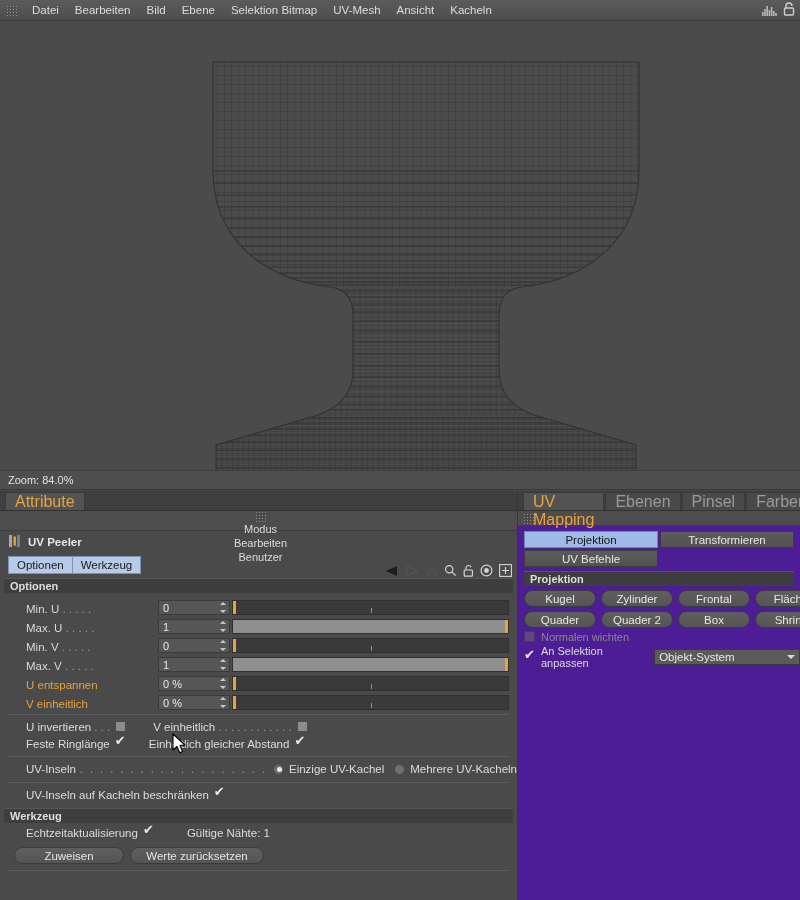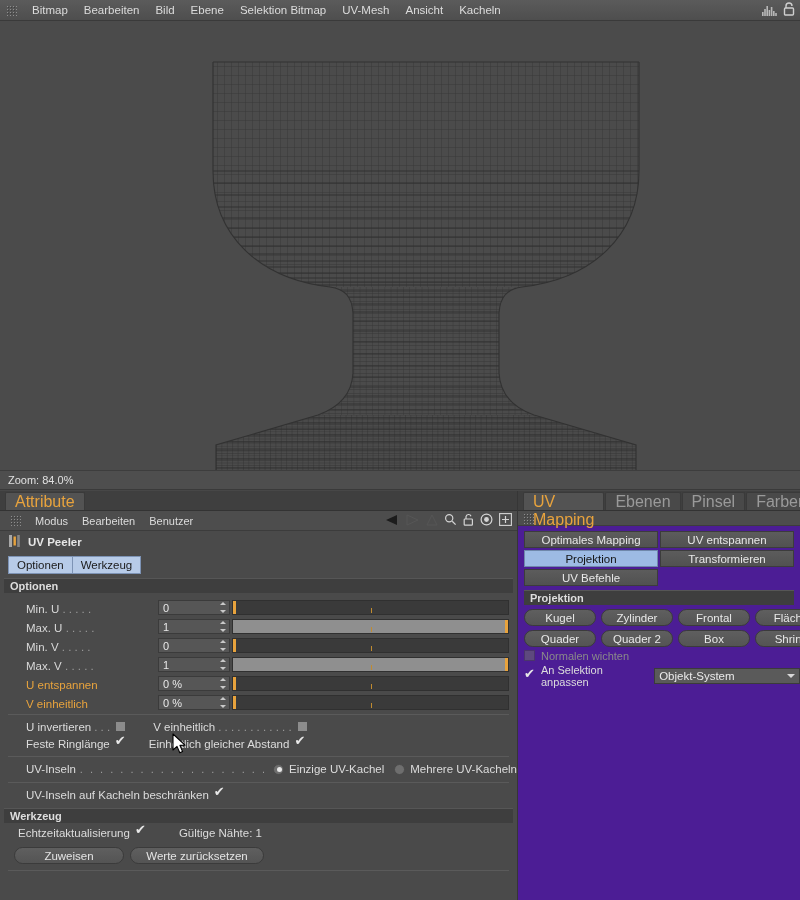--- a/index.html
+++ b/index.html
@@ -80,20 +80,21 @@
     border: 1px solid #3a3a3a; border-bottom: none;
     border-radius: 2px 2px 0 0;
     margin-right: 1px; cursor: default;
   }
   .tab.active { color: #e8a33d; background: #535353; }
 
   .toolrow {
     height: 20px; display: flex; align-items: center;
     background: #4d4d4d; border-bottom: 1px solid #3c3c3c;
     padding-left: 4px;
+    flex-direction: column;
   }
   .toolrow .menuitem { font-size: 11px; padding: 1px 7px; }
   .tool-icons { margin-left: auto; display: flex; align-items: center; gap: 6px; padding-right: 5px; }
 
   .objrow {
     height: 21px; display: flex; align-items: center; padding-left: 8px;
     background: #4a4a4a; gap: 7px;
   }
   .objrow .label { font-size: 11.5px; color: #e6e6e6; font-weight: bold; }
 
@@ -214,21 +215,21 @@
   
   .cursor { position: absolute; pointer-events: none; z-index: 50; }
 </style>
 </head>
 <body>
 
 <div id="app">
 
   <div class="menubar">
     <div class="grip"></div>
-    <div class="menuitem">Bitmap</div>
+    <div class="menuitem">Datei</div>
     <div class="menuitem">Bearbeiten</div>
     <div class="menuitem">Bild</div>
     <div class="menuitem">Ebene</div>
     <div class="menuitem">Selektion Bitmap</div>
     <div class="menuitem">UV-Mesh</div>
     <div class="menuitem">Ansicht</div>
     <div class="menuitem">Kacheln</div>
     <div class="menubar-right">
       <span class="ico">
         <svg width="17" height="13" viewBox="0 0 17 13">
@@ -595,21 +596,21 @@
 
     <div class="divline"></div>
 
     <div style="display:flex; align-items:center; height:17px; padding-left:26px; font-size:11.5px">
       <span class="lbl">UV-Inseln auf Kacheln beschränken</span>
       <span class="cb checked"></span>
     </div>
 
     <div class="sectionhdr" style="margin-top:5px">Werkzeug</div>
 
-    <div style="display:flex; align-items:center; height:19px; padding-left:18px; font-size:11.5px">
+    <div style="display:flex; align-items:center; height:19px; padding-left:26px; font-size:11.5px">
       <span class="lbl">Echtzeitaktualisierung</span>
       <span class="cb checked"></span>
       <span style="width:28px"></span>
       <span class="lbl">Gültige Nähte: 1</span>
     </div>
 
     <div class="pillrow">
       <div class="pill" style="width:110px">Zuweisen</div>
       <div class="pill" style="width:134px">Werte zurücksetzen</div>
     </div>
@@ -624,24 +625,20 @@
       <div class="tab">Ebenen</div>
       <div class="tab">Pinsel</div>
       <div class="tab">Farben</div>
     </div>
 
     <div class="rpanel-grip">
       <div class="grip" style="margin-left:0"></div>
     </div>
 
     <div class="cmdgrid">
-      <div class="cmdrow">
-        <div class="cmdbtn wide" style="flex:0 0 134px">Optimales Mapping</div>
-        <div class="cmdbtn">UV entspannen</div>
-      </div>
       <div class="cmdrow">
         <div class="cmdbtn active" style="flex:0 0 134px">Projektion</div>
         <div class="cmdbtn">Transformieren</div>
       </div>
       <div class="cmdrow">
         <div class="cmdbtn" style="flex:0 0 134px">UV Befehle</div>
       </div>
     </div>
 
     <div class="sectionhdr" style="margin:4px 6px 0 6px">Projektion</div>

